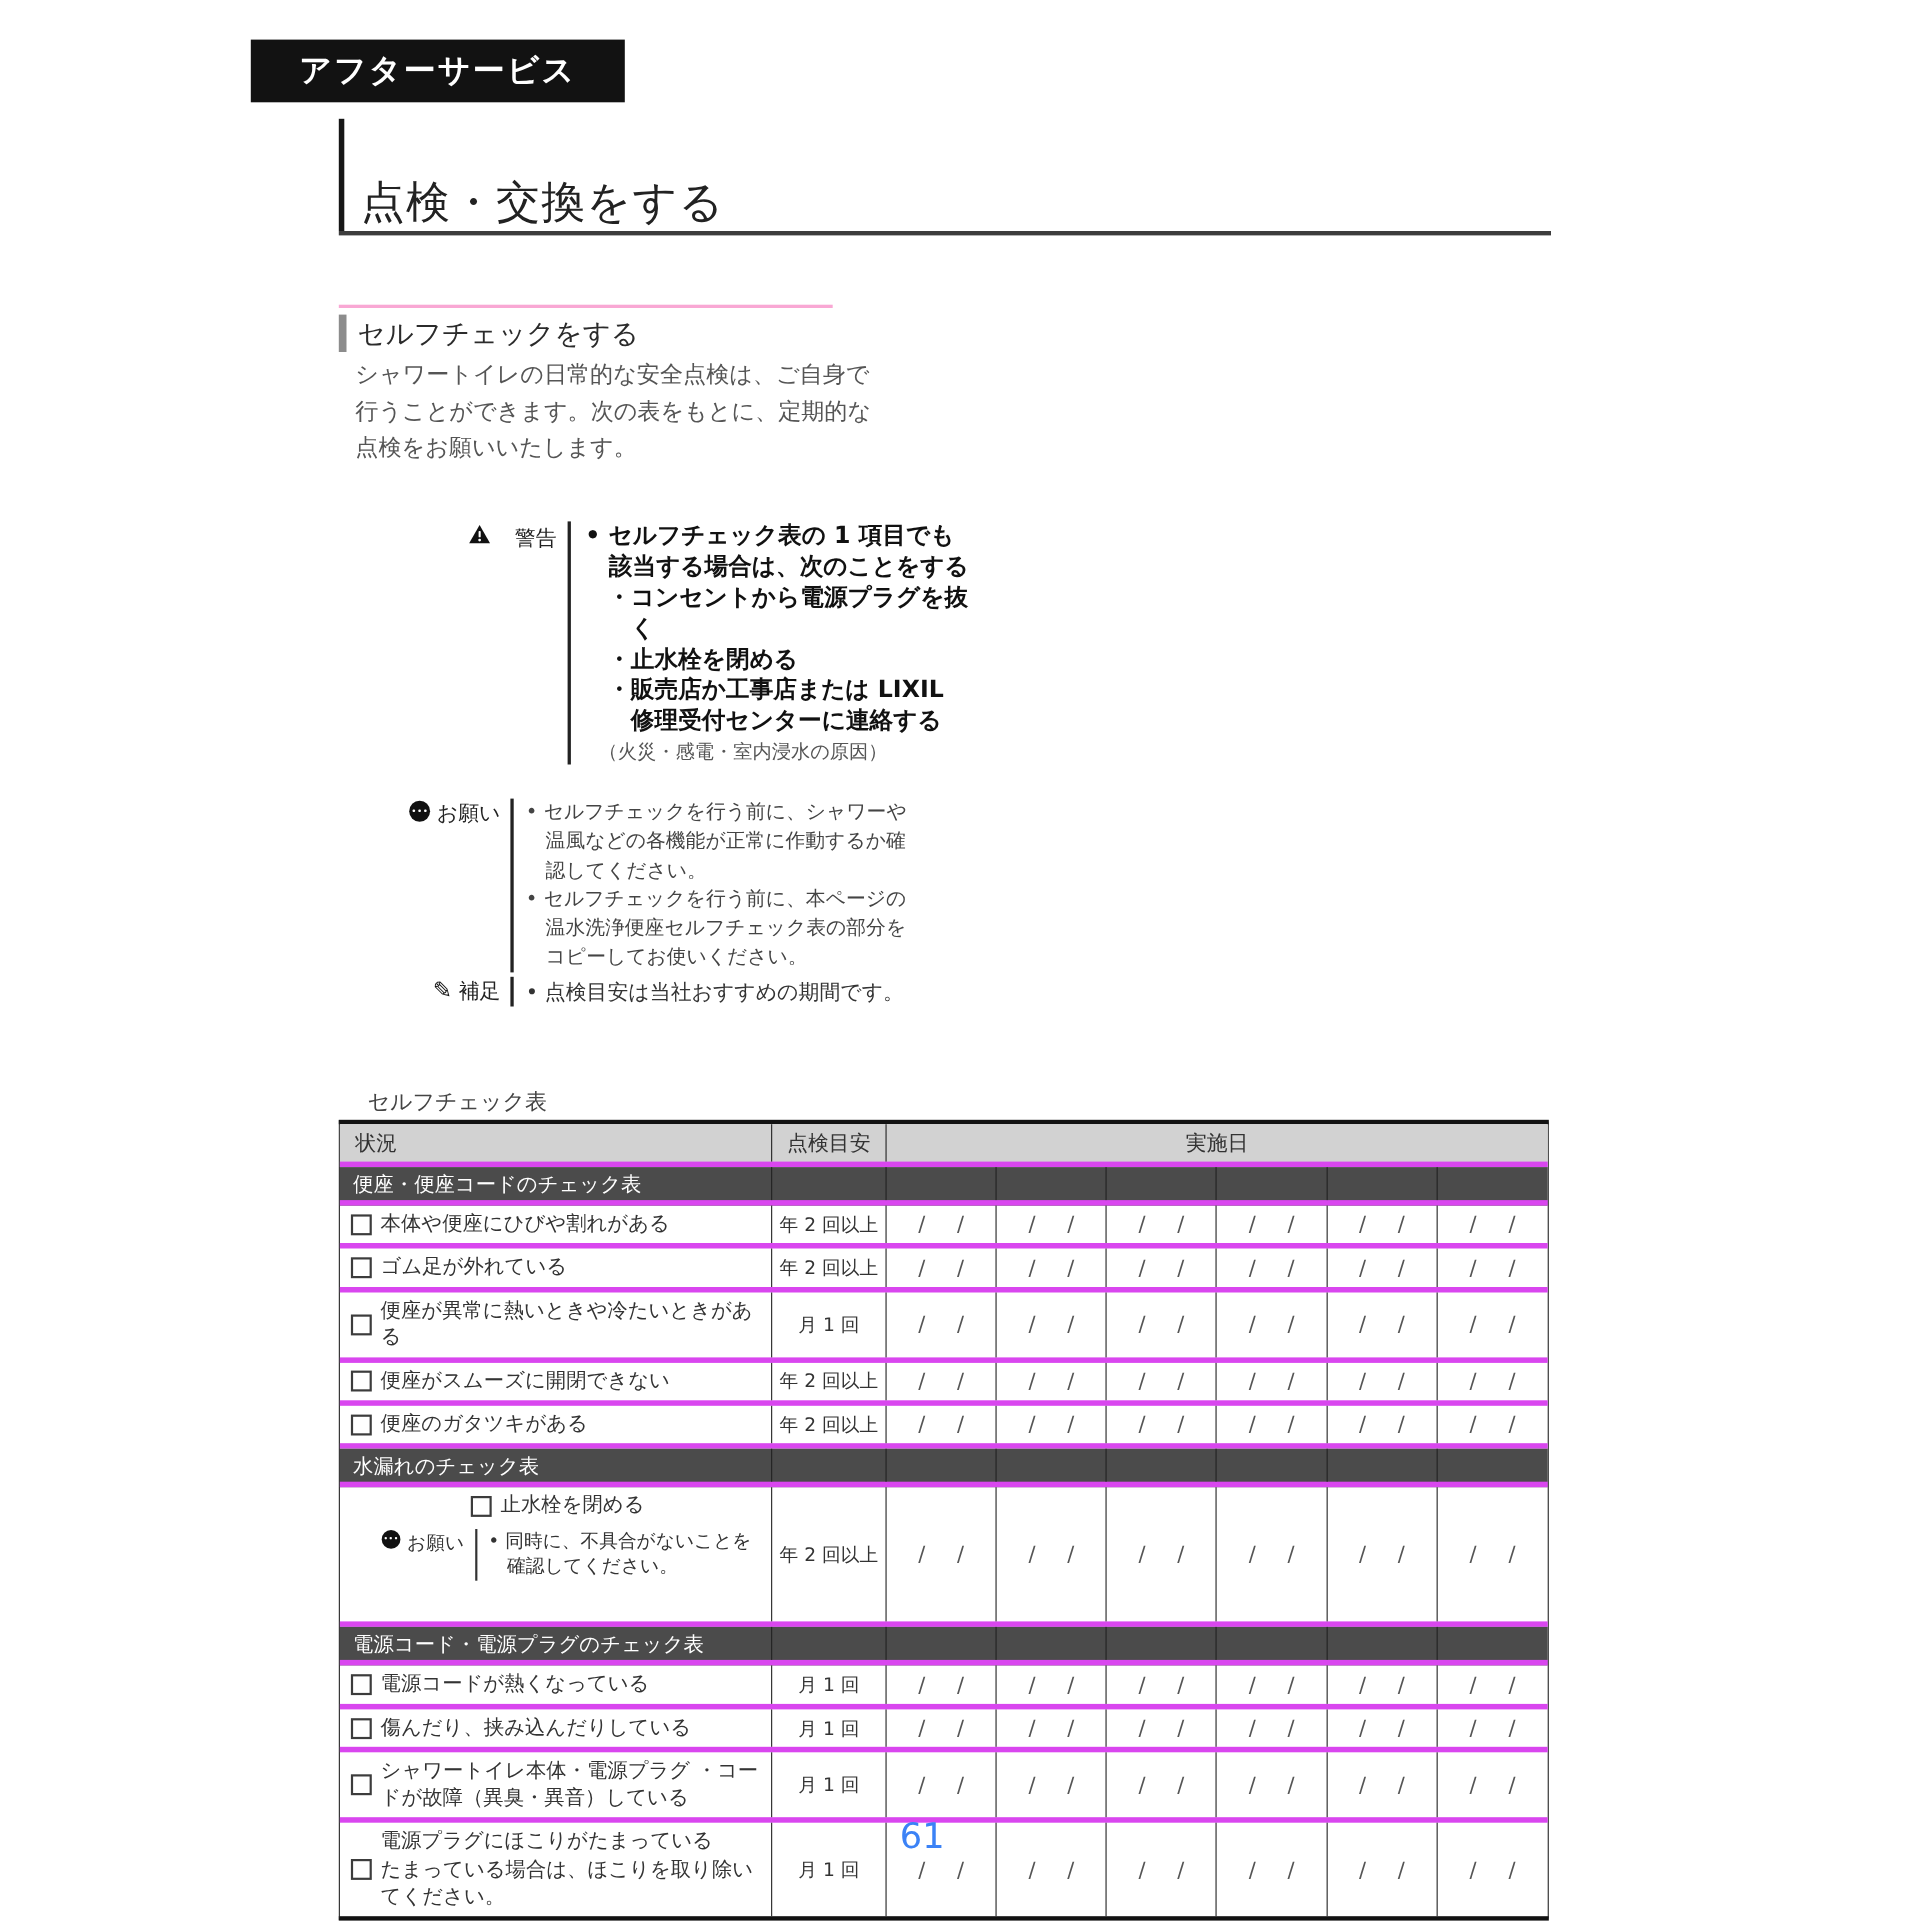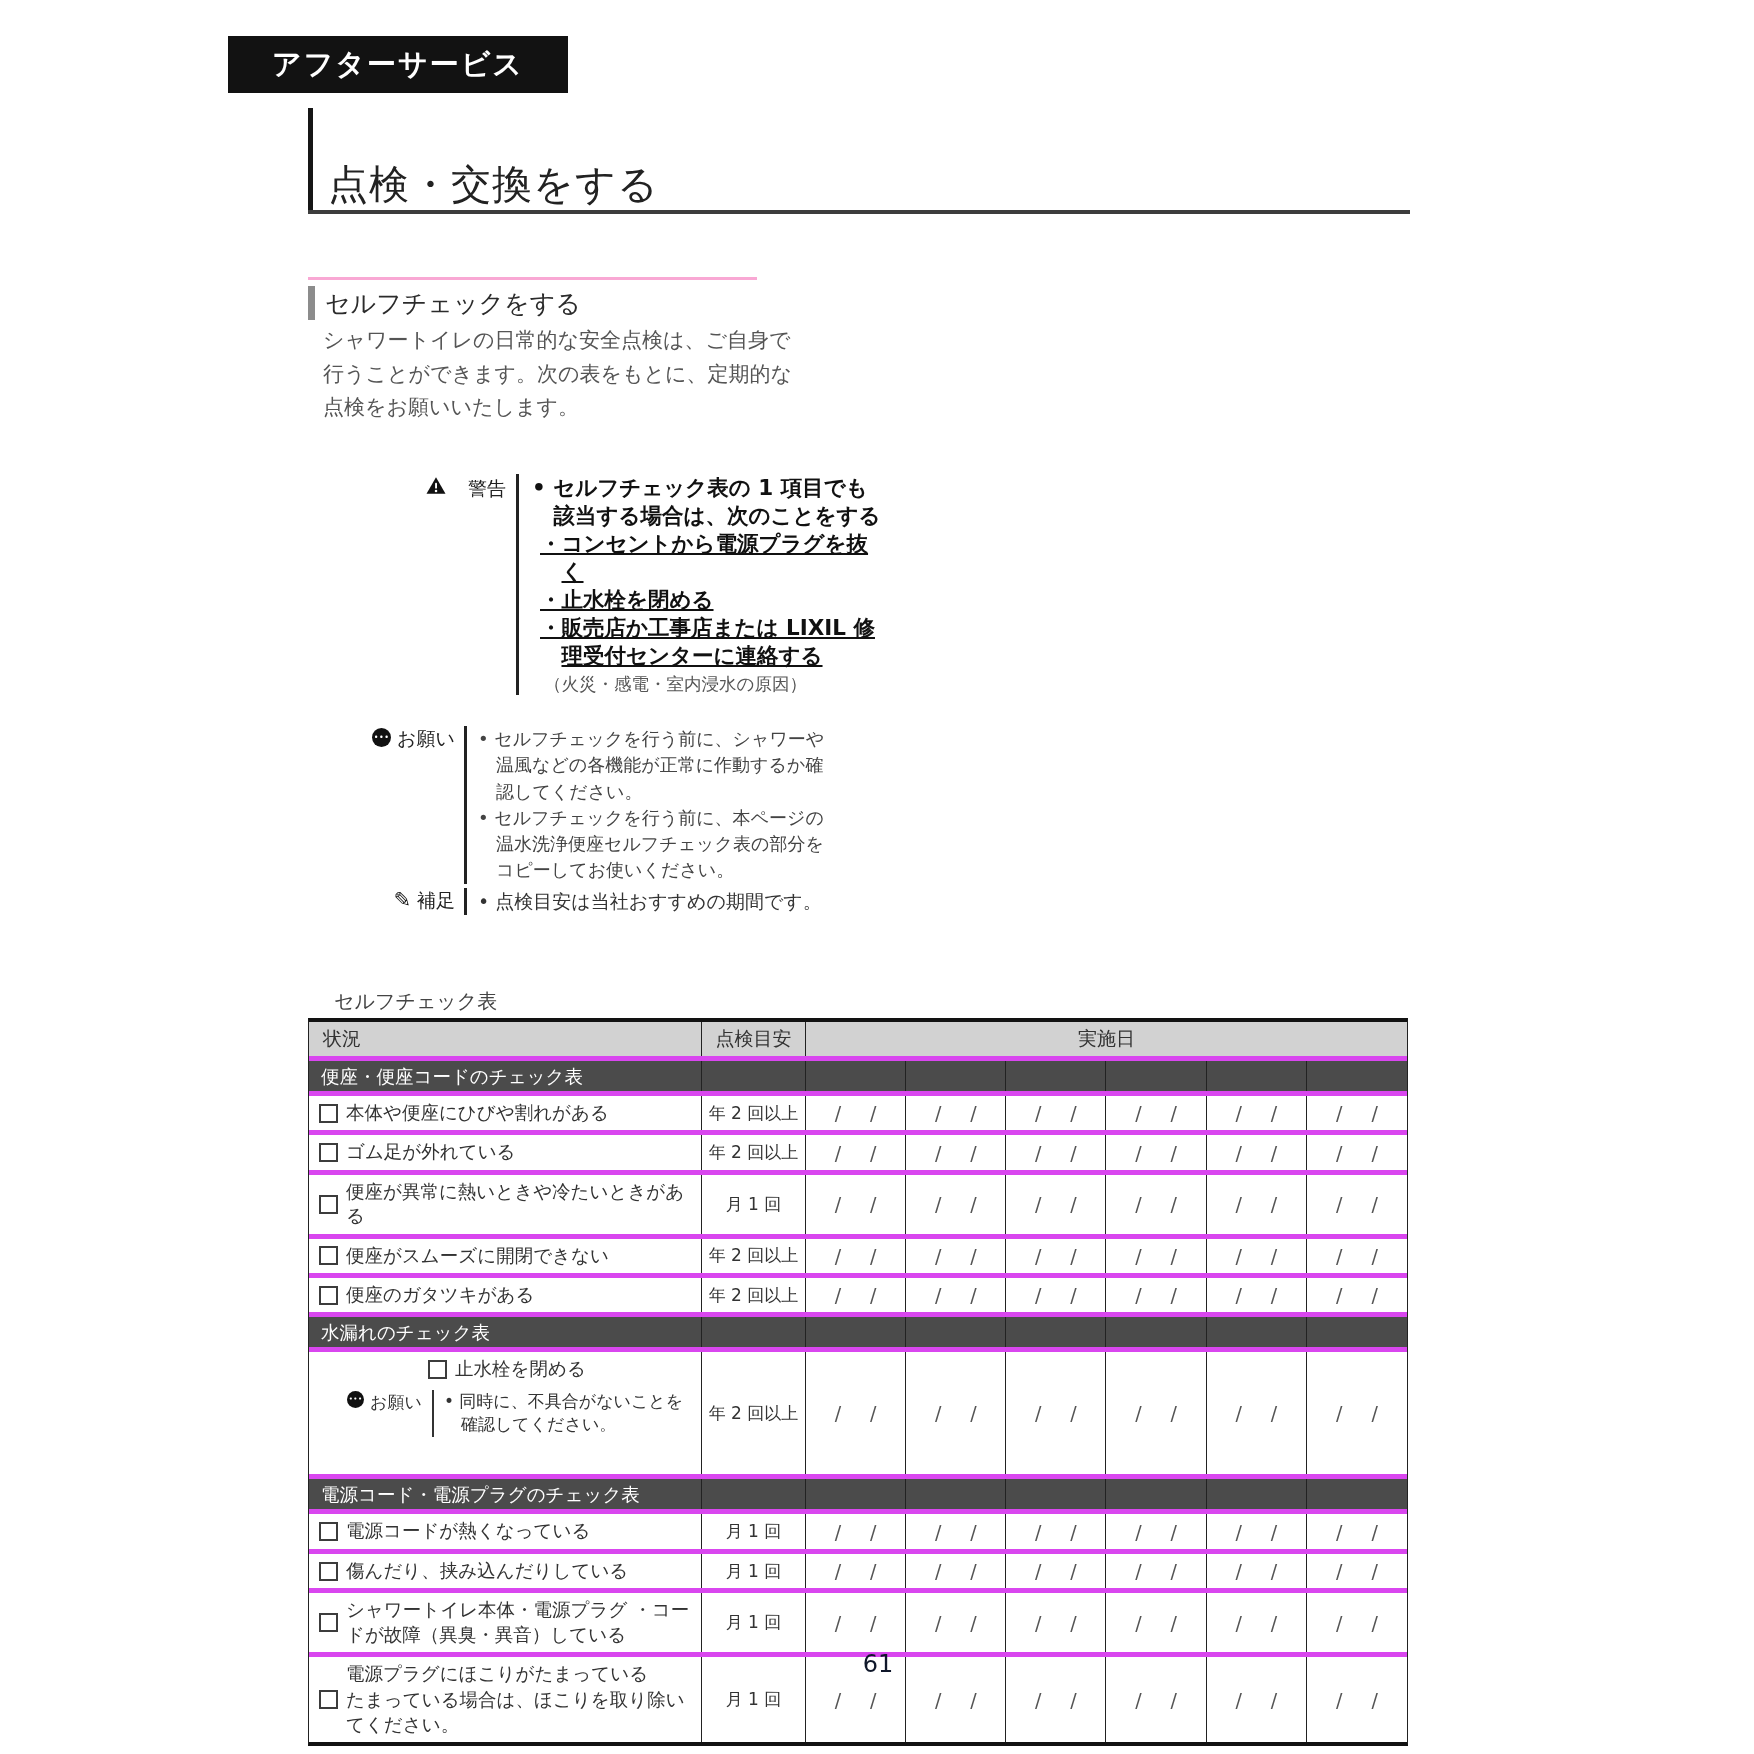--- a/index.html
+++ b/index.html
@@ -23,21 +23,21 @@
   .sc-title{font-size:25px;color:#2b2b2b;}
   .intro{position:absolute;left:323px;top:324px;width:470px;font-size:21px;line-height:1.6;color:#555;}
 
   
   .warn{position:absolute;left:418px;top:474px;display:flex;}
   .warn-label{width:88px;display:flex;justify-content:flex-end;align-items:flex-start;gap:22px;
               font-size:19px;color:#222;padding-top:2px;white-space:nowrap;}
   .warn-vline{width:3px;background:#222;margin-left:10px;}
   .warn-content{margin-left:13px;width:350px;}
   .wline{font-weight:bold;font-size:21.5px;line-height:1.3;color:#111;}
-  .wline.sub{margin-left:8px;text-decoration:underline;}
+  .wline.sub{margin-left:20px;}
   .wline.note{font-weight:normal;font-size:17.5px;color:#555;margin-left:12px;margin-top:3px;line-height:1.3;}
   .hang{padding-left:1em;text-indent:-1em;}
 
   
   .noteblk{position:absolute;display:flex;}
   #onegai{left:370px;top:726px;}
   #hosoku{left:383px;top:888px;}
   .nb-label{display:flex;align-items:flex-start;gap:6px;font-size:19px;color:#222;white-space:nowrap;}
   #onegai .nb-label{width:85px;justify-content:flex-end;}
   #hosoku .nb-label{width:72px;justify-content:flex-end;}
@@ -78,21 +78,21 @@
   .slash{font-size:19px;color:#555;}
   .tall{min-height:122px;}
   .colstack{flex-direction:column;align-items:flex-start;gap:8px;padding-top:10px;}
   .l1{display:flex;align-items:center;gap:8px;}
   .nrow{display:flex;align-items:flex-start;margin-left:30px;gap:6px;}
   .nlab{font-size:17px;color:#333;white-space:nowrap;margin-top:1px;}
   .nvline{width:2px;align-self:stretch;background:#333;margin:0 4px;}
   .ntext{font-size:17px;color:#333;width:236px;line-height:1.38;}
   .stk{display:flex;flex-direction:column;gap:2px;}
 
-  .pageno{position:absolute;left:818px;top:1650px;width:120px;text-align:center;font-size:24px;color:#0f172a;}
+  .pageno{position:absolute;left:818px;top:1650px;width:120px;text-align:left;font-size:32px;color:#3b82f6;}
 </style>
 </head>
 <body>
 
 <div class="page">
 
   <div class="tag">アフターサービス</div>
 
   <div class="titleblock">
     <div class="pagetitle">点検・交換をする</div>

